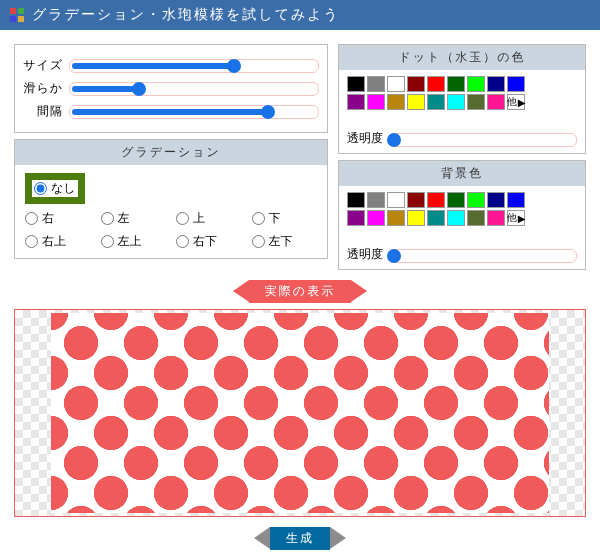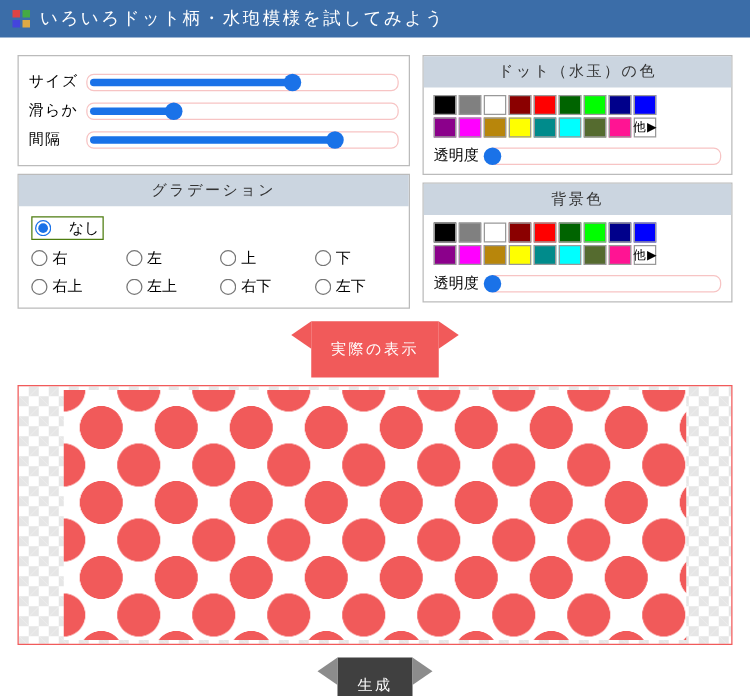--- a/index.html
+++ b/index.html
@@ -12,58 +12,58 @@
   linear-gradient(#da4 0 0)8px 8px/6px 6px no-repeat}
 .wrap{padding:14px}
 .cols{display:flex;gap:10px}
 .col-l{flex:1}
 .col-r{width:248px}
 .panel{border:1px solid #bbb}
 .panel+.panel{margin-top:6px}
 .phead{background:#CBD5E0;color:#333;text-align:center;padding:4px;font-size:12px;letter-spacing:2px}
 .pbody{padding:6px 8px}
 .slrow{display:flex;align-items:center;gap:6px;margin:6px 0}
-.slrow label{width:40px;text-align:left;letter-spacing:1px}
+.slrow label{width:40px;text-align:right;letter-spacing:1px}
 .track{flex:1;height:14px;border:1px solid #f7c4c4;border-radius:6px;position:relative;background:#fff}
 .track .bar{position:absolute;left:2px;top:50%;height:6px;background:#1A72E8;border-radius:3px;transform:translateY(-50%)}
 .track .thumb{position:absolute;top:50%;width:14px;height:14px;background:#1A72E8;border-radius:50%;transform:translate(-50%,-50%)}
 .radgrid{display:grid;grid-template-columns:repeat(4,1fr);gap:6px 10px;padding:2px}
 .rad{display:flex;align-items:center;gap:4px}
 .rad input{accent-color:#1A72E8}
-.sel{border:1px solid #4d7c0f;padding:0 2px;display:inline-flex;align-items:center;gap:14px}
+.sel{border:7px solid #4d7c0f;padding:0 2px;display:inline-flex;align-items:center;gap:4px}
 .crow{display:flex;gap:8px;align-items:flex-start}
 .swatch{width:60px;height:48px;border:1px solid #ccc}
 .hexbox{border:1px solid #ccc;text-align:center;padding:4px;width:60px;margin-top:4px;font-size:11px}
 .pal{display:grid;grid-template-columns:repeat(9,18px);grid-auto-rows:16px;gap:2px}
 .pc{border:1px solid #999;width:18px;height:16px}
 .more{display:flex;align-items:center;justify-content:center;font-size:10px;gap:1px;background:#fff}
-.alpha{display:flex;align-items:center;gap:6px;margin-top:6px}
+.alpha{display:flex;align-items:flex-end;gap:6px;margin-top:20px}
 .alpha .track{flex:1}
 .ribbon{display:flex;justify-content:center;margin:10px 0 0}
-.rb{background:#F15A5A;color:#fff;padding:14px 16px;font-size:12px;letter-spacing:2px;position:relative}
+.rb{background:#F15A5A;color:#fff;padding:3px 16px;font-size:12px;letter-spacing:2px;position:relative}
 .rb:before,.rb:after{content:"";position:absolute;top:0;border-top:11px solid transparent;border-bottom:11px solid transparent}
 .rb:before{left:-16px;border-right:16px solid #F15A5A}
 .rb:after{right:-16px;border-left:16px solid #F15A5A}
-.ribbon.grey .rb{background:#404040}
+.ribbon.grey .rb{background:#0369a1}
 .ribbon.grey .rb:before{border-right-color:#8C8C8C}
 .ribbon.grey .rb:after{border-left-color:#8C8C8C}
 .preview{margin-top:6px;border:1px solid #F15A5A;padding:3px;
   background-image:linear-gradient(45deg,#e6e6e6 25%,transparent 25%),linear-gradient(-45deg,#e6e6e6 25%,transparent 25%),linear-gradient(45deg,transparent 75%,#e6e6e6 75%),linear-gradient(-45deg,transparent 75%,#e6e6e6 75%);
   background-size:16px 16px;background-position:0 0,0 8px,8px -8px,-8px 0}
 .dots{height:200px;margin:0 auto;width:498px;
   background-color:#fff;
   background-image:radial-gradient(#F15A5A 40%,transparent 41%),radial-gradient(#F15A5A 40%,transparent 41%);
   background-size:60px 60px;background-position:0 0,30px 30px}
 </style>
 </head>
 <body>
 
 <div class="hdr">
   <span class="hdr-ico"></span>
-  <span>いろいろドット柄・水玸模様を試してみよう</span>
+  <span>グラデーション・水玸模様を試してみよう</span>
 </div>
 
 <div class="wrap">
   <div class="cols">
     <div class="col-l">
       <div class="panel">
         <div class="pbody">
           <div class="slrow" id="sl-size">
               <label>サイズ</label>
               <div class="track">

